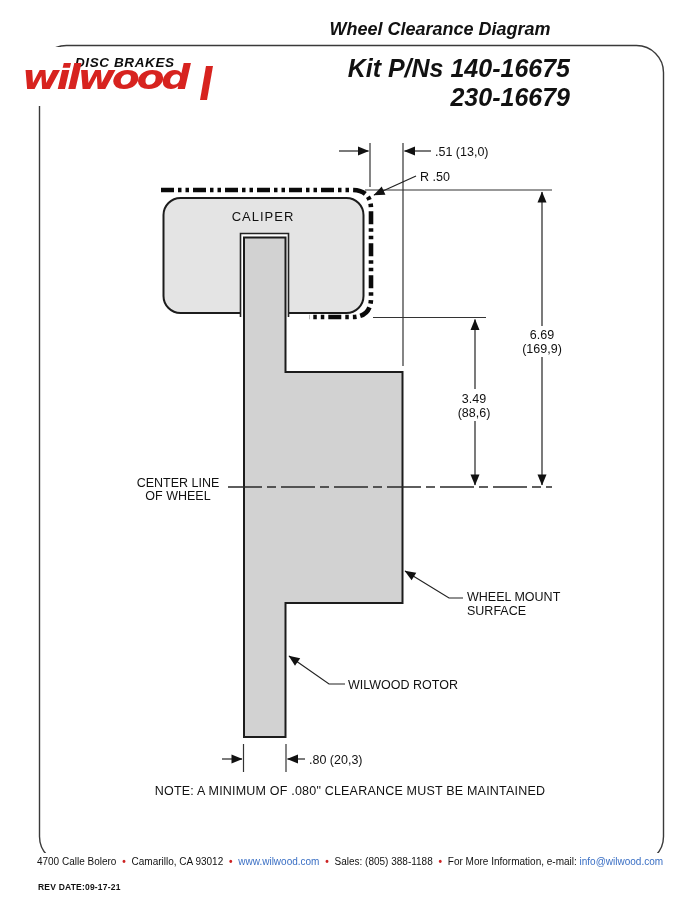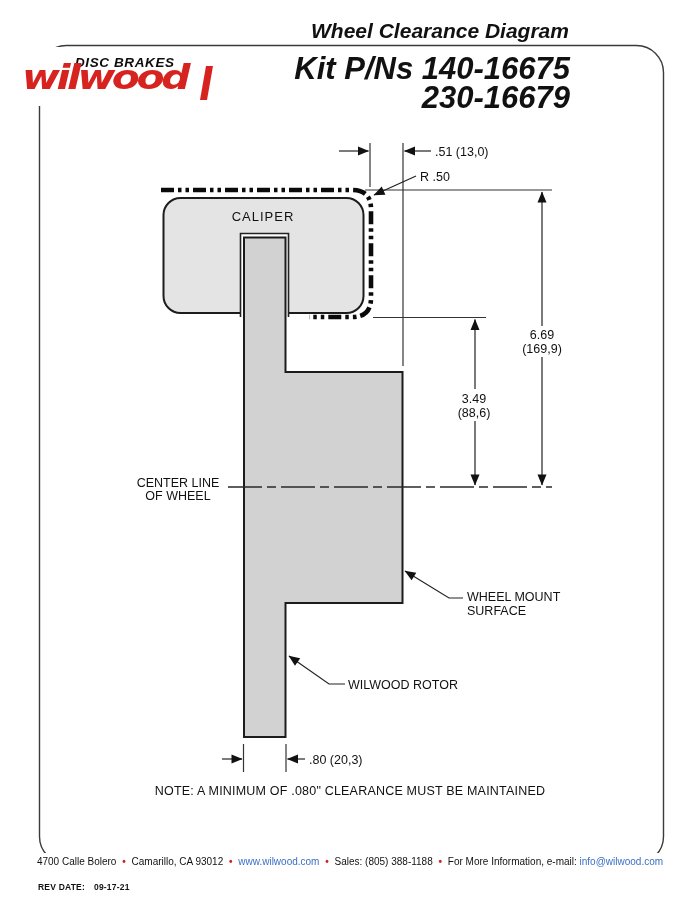--- a/index.html
+++ b/index.html
@@ -20,36 +20,36 @@
   .logo-brand {
     position:absolute; left:0px; top:11px; font-family:"DejaVu Sans", sans-serif;
     font-size:41px; font-weight:bold; font-style:italic; color:#d7231f;
     letter-spacing:-3.5px; transform:scaleY(0.82); transform-origin:top left; white-space:nowrap;
   }
   .logo-endbar { position:absolute; left:181px; top:19px; width:7px; height:34px; background:#d7231f; transform:skewX(-10deg); }
 
   
   .title {
     position:absolute; left:290px; top:19px; width:300px; text-align:center;
-    font-size:21px; font-weight:bold; font-style:italic; white-space:nowrap;
+    font-size:18px; font-weight:bold; font-style:italic; white-space:nowrap;
   }
   .kit { position:absolute; right:130px; top:54px; text-align:right;
-    font-size:31px; font-weight:bold; font-style:italic; line-height:29px; white-space:nowrap; }
+    font-size:25px; font-weight:bold; font-style:italic; line-height:29px; white-space:nowrap; }
 
   
   .note { position:absolute; left:0; top:784px; width:700px; text-align:center;
     font-size:12.5px; line-height:15px; letter-spacing:0.2px; z-index:2; }
 
   
   .footer { position:absolute; left:0; top:851px; width:700px; text-align:center; z-index:3; }
   .footer-inner { display:inline-block; background:#fff; padding:3px 9px; font-size:10px; white-space:nowrap; }
   .footer-bullet { color:#cc2222; margin:0 3px; font-weight:bold; }
   .footer-link { color:#3a6fc4; text-decoration:none; }
   .rev { position:absolute; left:38px; top:882px; font-size:8.5px; font-weight:bold; letter-spacing:0.2px; z-index:2; }
-  .rev-value { margin-left:9px; }
+  .rev-value { }
 </style>
 </head>
 <body>
 
 <div class="page">
 
   <svg class="drawing-svg" width="700" height="906" viewBox="0 0 700 906">
     <defs>
       <marker id="arw" viewBox="0 0 12 10" markerWidth="12" markerHeight="10" refX="11" refY="5" orient="auto-start-reverse" markerUnits="userSpaceOnUse">
         <path d="M0.5,0.5 L11.5,5 L0.5,9.5 Z" fill="#111"></path>

